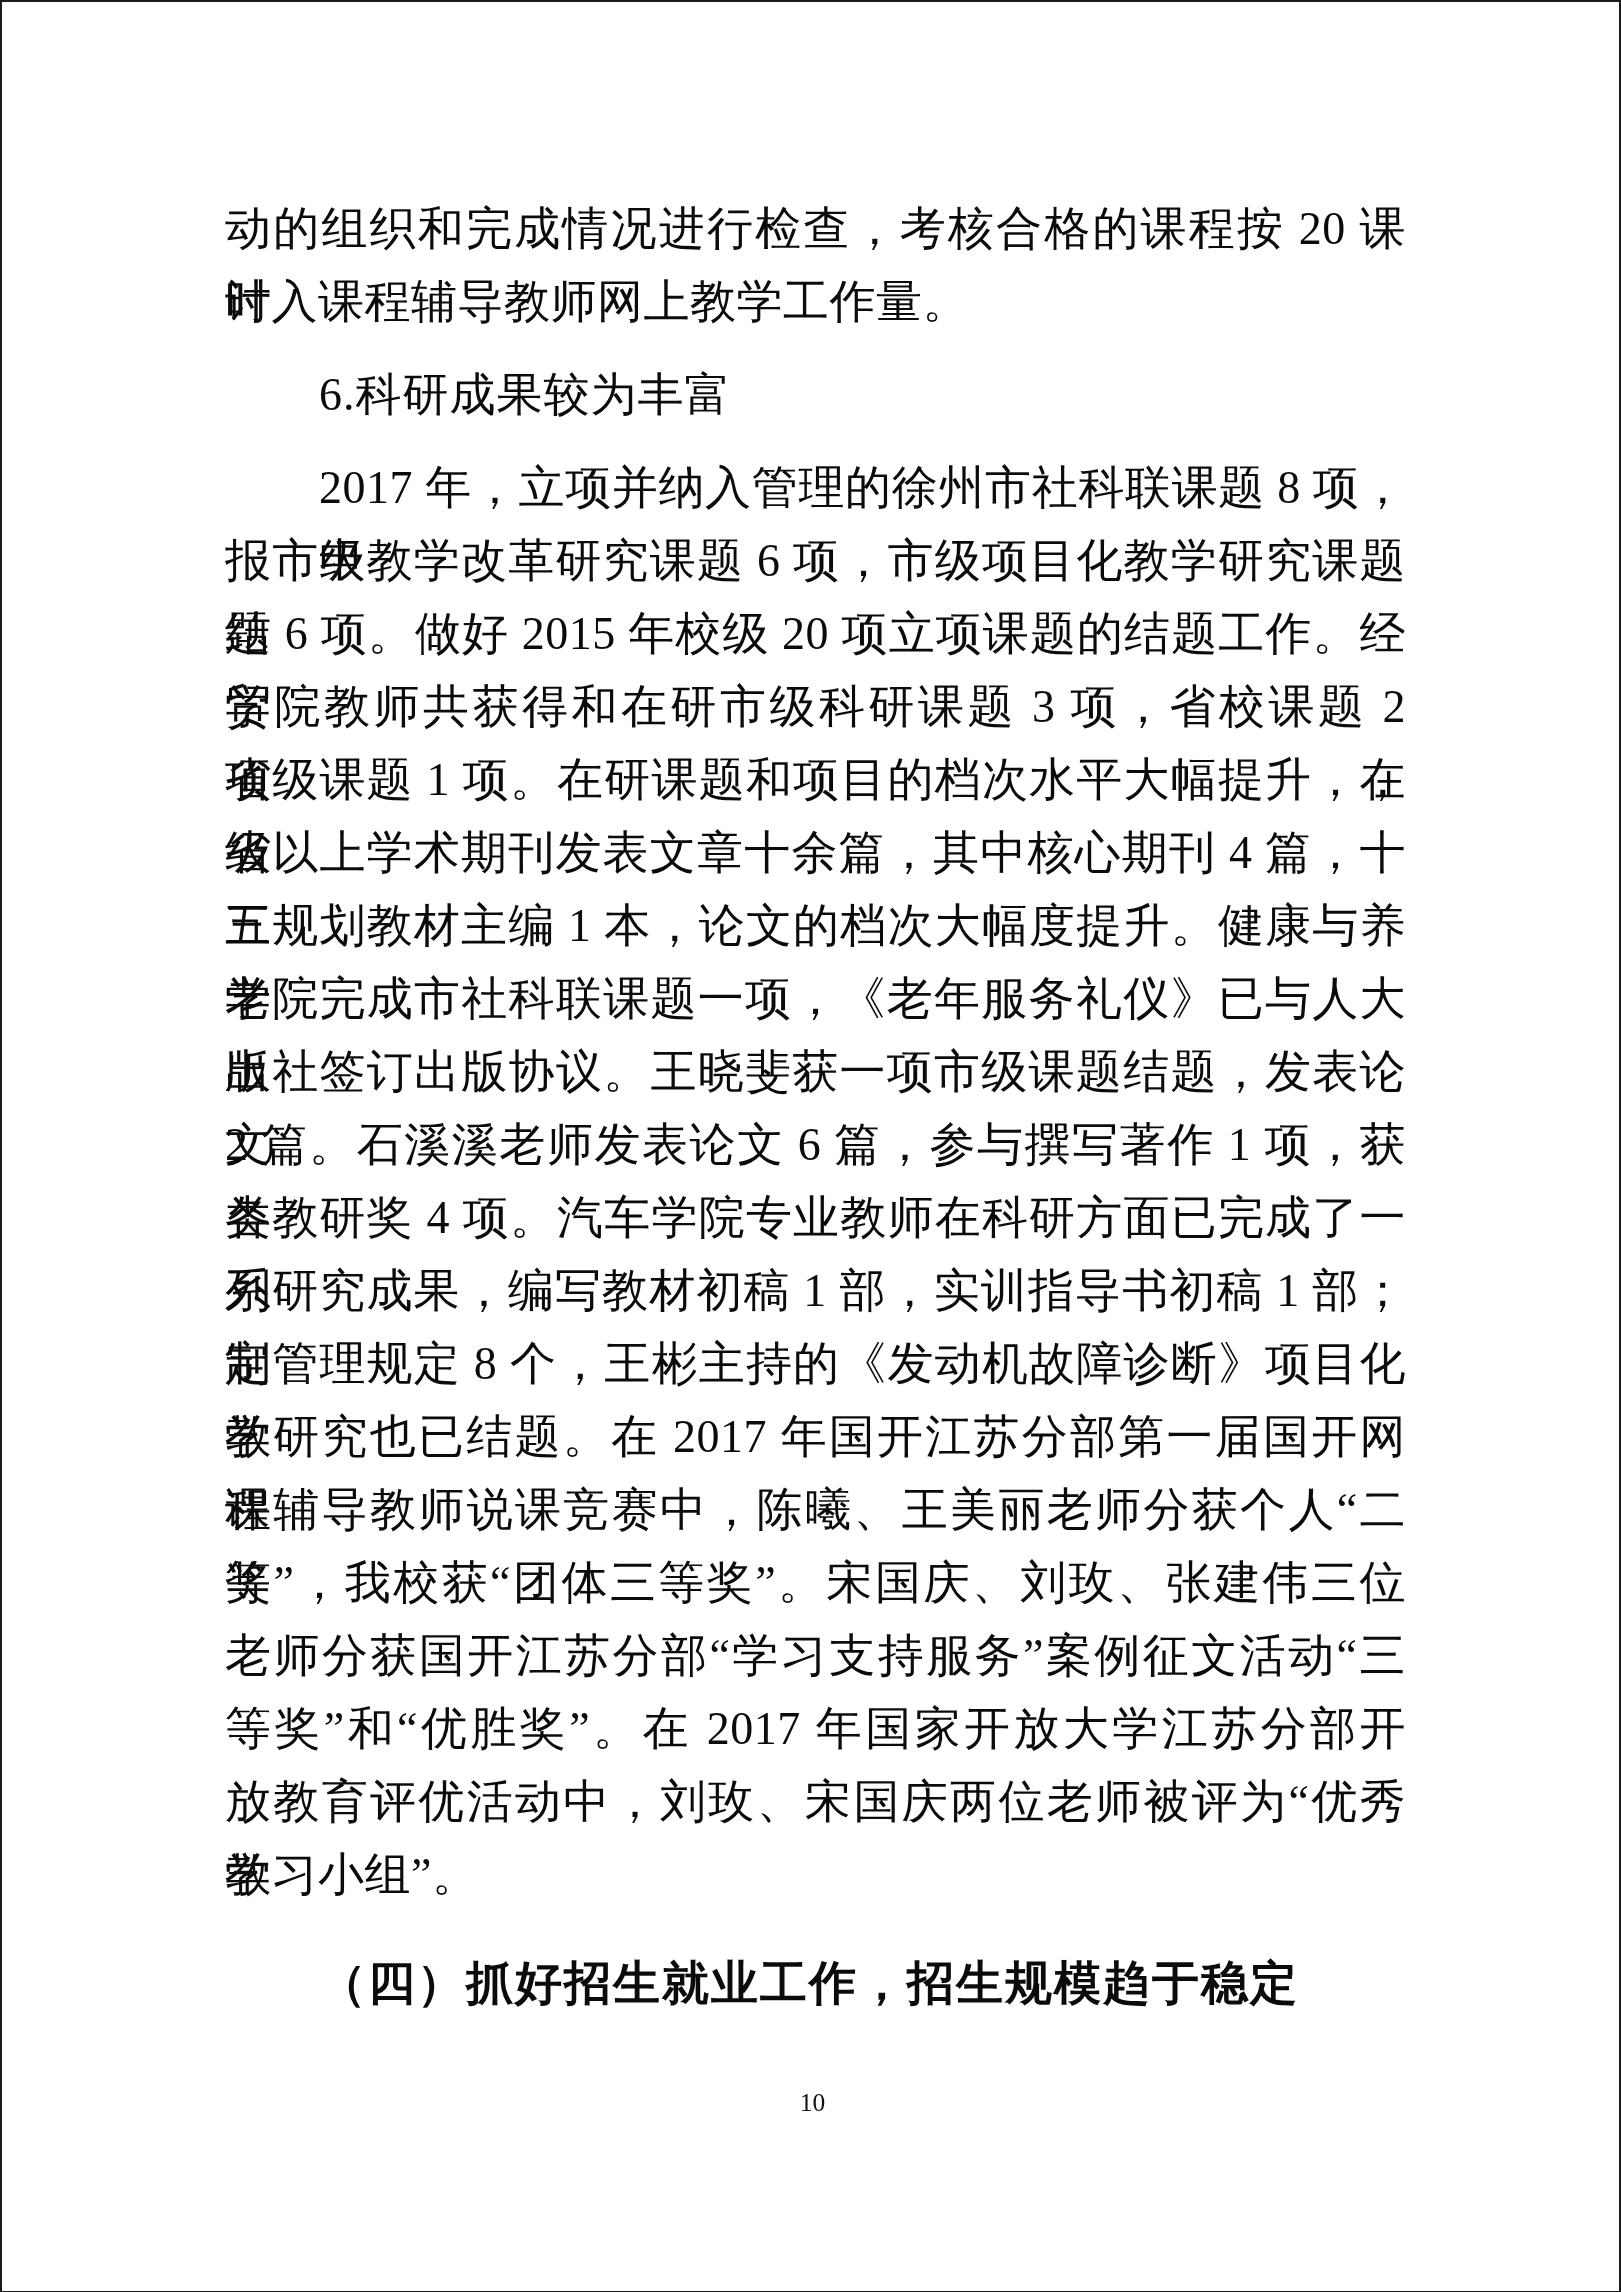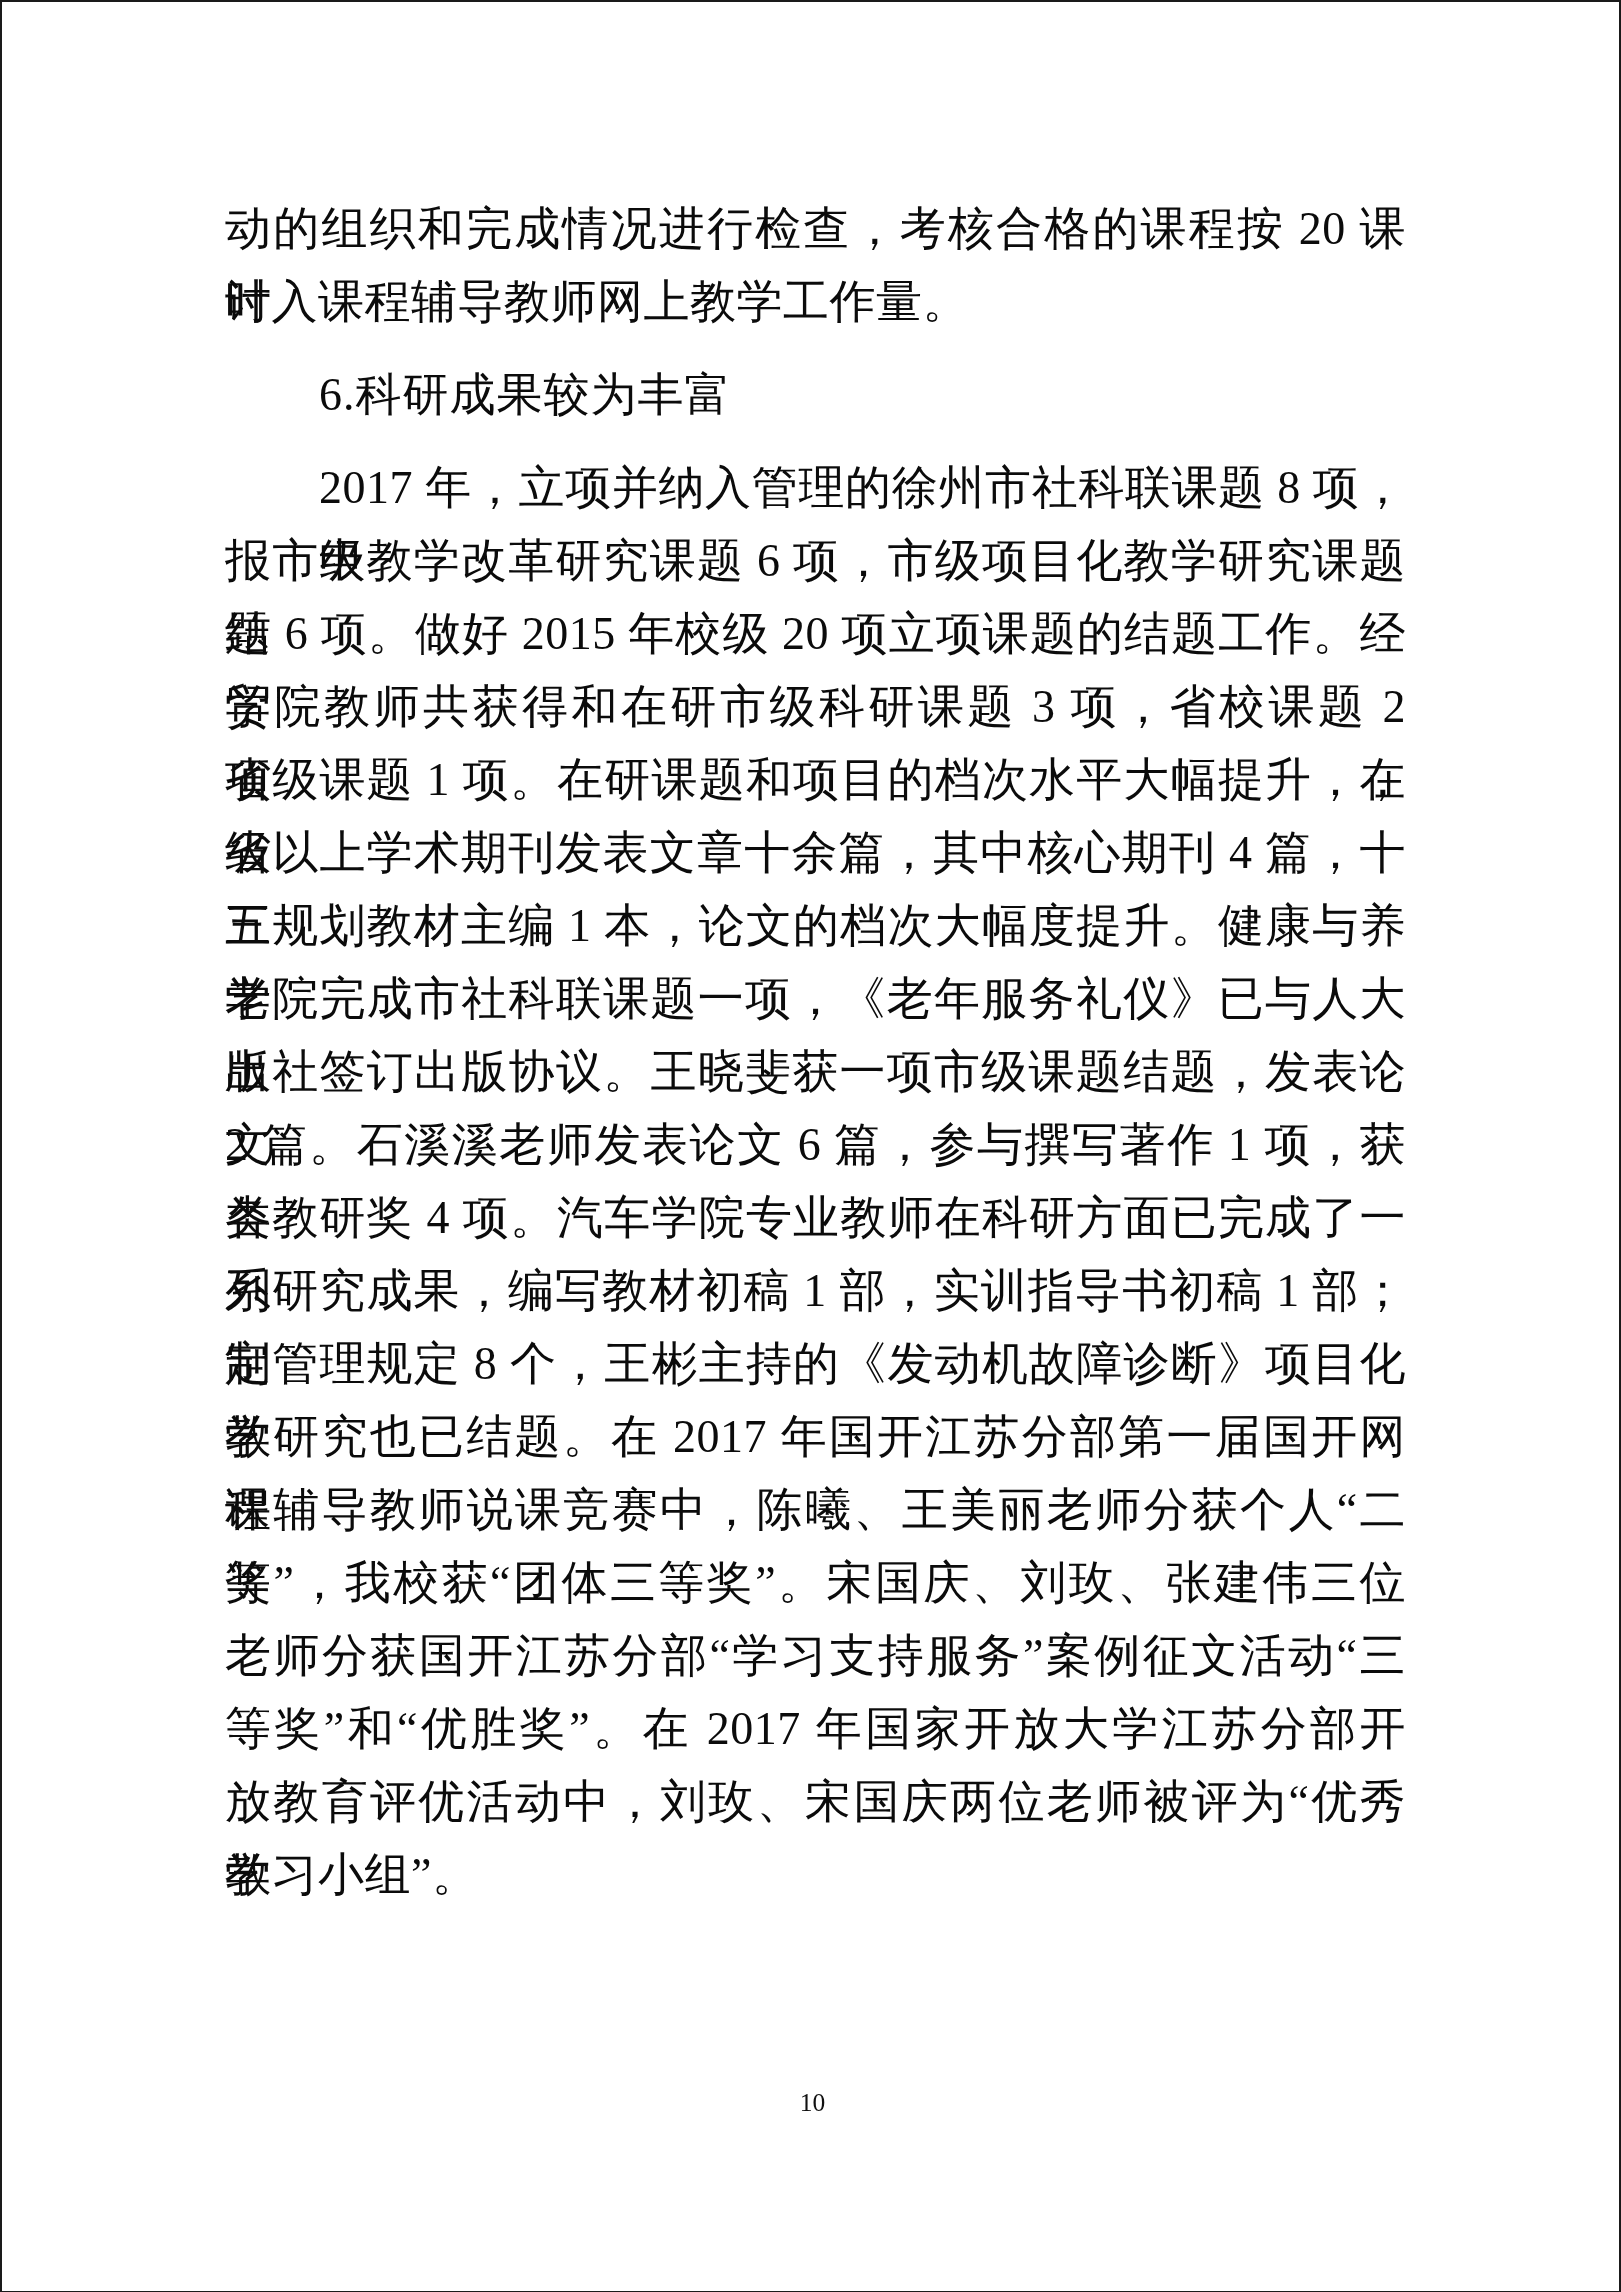--- a/index.html
+++ b/index.html
@@ -129,19 +129,20 @@
       <div class="line body-line justified">程辅导教师说课竞赛中，陈曦、王美丽老师分获个人“二等</div>
       <div class="line body-line justified">奖”，我校获“团体三等奖”。宋国庆、刘玫、张建伟三位</div>
       <div class="line body-line justified">老师分获国开江苏分部“学习支持服务”案例征文活动“三</div>
       <div class="line body-line justified">等奖”和“优胜奖”。在 2017 年国家开放大学江苏分部开</div>
       <div class="line body-line justified">放教育评优活动中，刘玫、宋国庆两位老师被评为“优秀教</div>
       <div class="line body-line">学习小组”。</div>
     </div>
 
     <div class="spacer-md"></div>
 
+    <div class="line section-heading">（四）抓好招生就业工作，招生规模趋于稳定</div>
 
   </div>
 
   <div id="page-number">10</div>
 
 </div>
 
 
 </body></html>

